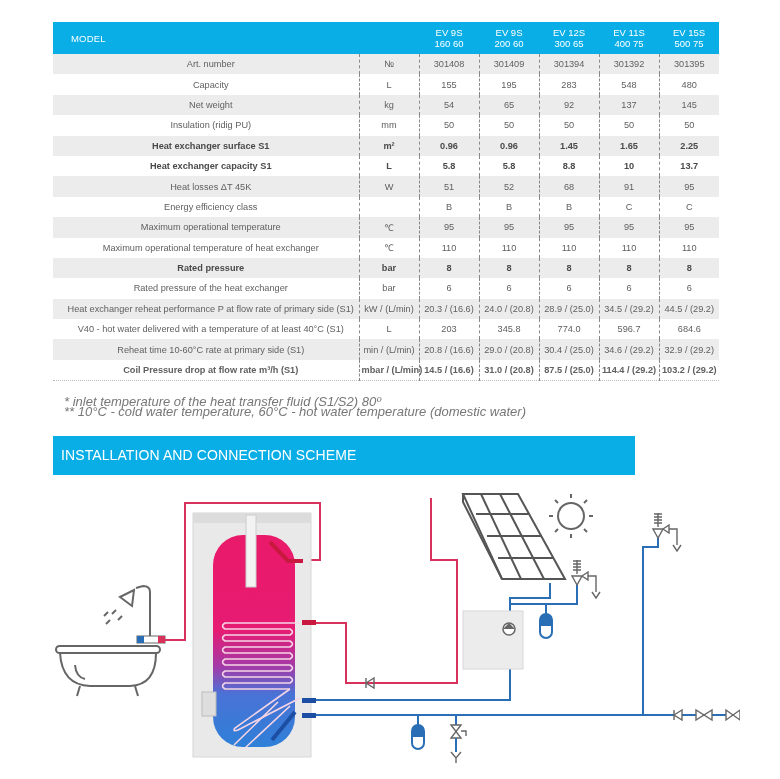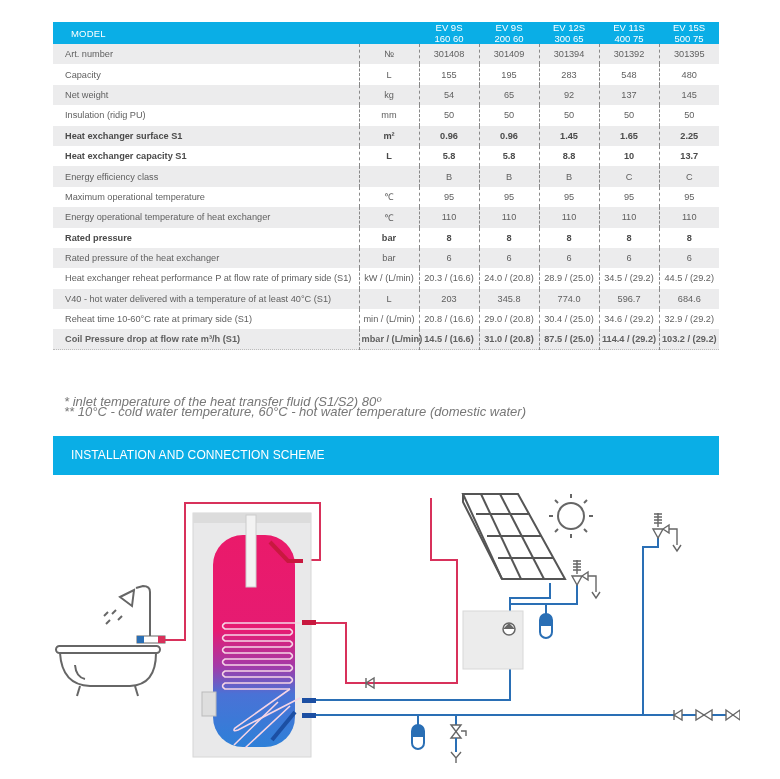--- a/index.html
+++ b/index.html
@@ -1,32 +1,32 @@
 <!DOCTYPE html>
 <html><head>
 <meta charset="utf-8">
 <style>
   * { box-sizing: border-box; margin: 0; padding: 0; }
   html, body { width: 780px; height: 779px; background: #ffffff; overflow: hidden; }
   body { font-family: "Liberation Sans", sans-serif; color: #555; position: relative; }
 
   .spec-table { position: absolute; left: 53px; top: 22px; width: 666px; border-collapse: collapse; table-layout: fixed; }
-  .spec-table thead th { background: #0aaee6; color: #ffffff; font-weight: normal; height: 22px; font-size: 9.5px; line-height: 11px; text-align: center; vertical-align: middle; }
+  .spec-table thead th { background: #0aaee6; color: #ffffff; font-weight: normal; height: 32px; font-size: 9.5px; line-height: 11px; text-align: center; vertical-align: middle; }
   .spec-table thead th.model-h { text-align: left; padding-left: 18px; font-size: 9.5px; letter-spacing: 0.2px; }
   .spec-table tbody td { height: 20.4px; font-size: 9.2px; color: #606060; text-align: center; vertical-align: middle; white-space: nowrap; padding: 0 2px; }
-  .spec-table tbody td.param { text-align: left; padding-left: 12px; }
+  .spec-table tbody td.param { text-align: center; padding-left: 12px; }
   .spec-table tbody tr:nth-child(odd) td { background: #ececed; }
   .spec-table tbody tr:nth-child(even) td { background: #ffffff; }
   .spec-table tbody tr.bold td { font-weight: bold; color: #4a4a4a; }
   .spec-table tbody td.unit, .spec-table tbody td.val { border-left: 1px dashed #888; }
   .spec-table tbody tr:last-child td { border-bottom: 1px dotted #bbb; font-weight: bold; }
 
   .notes { position: absolute; left: 64px; top: 397px; font-size: 13px; color: #777; font-style: italic; line-height: 10px; }
 
-  .scheme-header { position: absolute; left: 53px; top: 436px; width: 666px; height: 39px; background: #0aaee6; color: #fff; font-size: 12px; padding-left: 18px; line-height: 39px; letter-spacing: 0.1px; }
+  .scheme-header { position: absolute; left: 53px; top: 436px; width: 582px; height: 39px; background: #0aaee6; color: #fff; font-size: 14px; padding-left: 8px; line-height: 39px; letter-spacing: 0.1px; }
 
   .diagram { position: absolute; left: 50px; top: 480px; width: 690px; height: 299px; }
 </style>
 </head>
 <body>
 
 <table class="spec-table">
   <colgroup>
     <col style="width:306px">
     <col style="width:60px">
@@ -95,39 +95,48 @@
       <tr class="bold">
         <td class="param">Heat exchanger capacity S1</td>
         <td class="unit">L</td>
         <td class="val">5.8</td>
         <td class="val">5.8</td>
         <td class="val">8.8</td>
         <td class="val">10</td>
         <td class="val">13.7</td>
       </tr>
       <tr>
+        <td class="param">Heat losses ΔT 45K</td>
+        <td class="unit">W</td>
+        <td class="val">51</td>
+        <td class="val">52</td>
+        <td class="val">68</td>
+        <td class="val">91</td>
+        <td class="val">95</td>
+      </tr>
+      <tr>
         <td class="param">Energy efficiency class</td>
         <td class="unit"></td>
         <td class="val">B</td>
         <td class="val">B</td>
         <td class="val">B</td>
         <td class="val">C</td>
         <td class="val">C</td>
       </tr>
       <tr>
         <td class="param">Maximum operational temperature</td>
         <td class="unit">℃</td>
         <td class="val">95</td>
         <td class="val">95</td>
         <td class="val">95</td>
         <td class="val">95</td>
         <td class="val">95</td>
       </tr>
       <tr>
-        <td class="param">Energy operational temperature of heat exchanger</td>
+        <td class="param">Maximum operational temperature of heat exchanger</td>
         <td class="unit">℃</td>
         <td class="val">110</td>
         <td class="val">110</td>
         <td class="val">110</td>
         <td class="val">110</td>
         <td class="val">110</td>
       </tr>
       <tr class="bold">
         <td class="param">Rated pressure</td>
         <td class="unit">bar</td>

